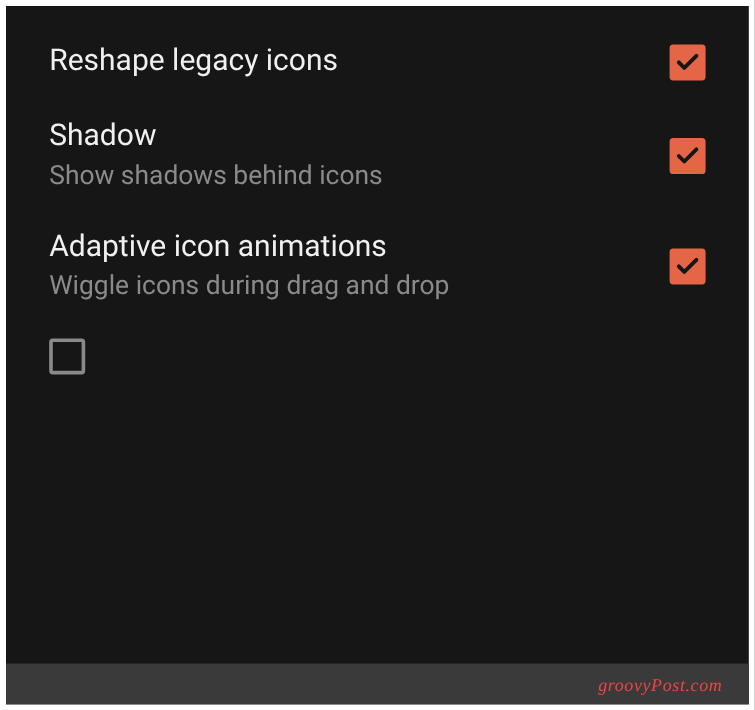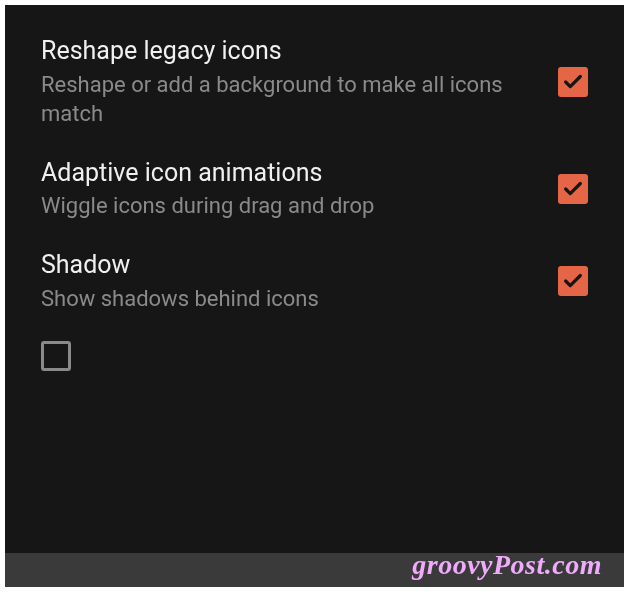--- a/index.html
+++ b/index.html
@@ -73,38 +73,48 @@
       bottom: 0;
       left: 0;
       right: 0;
       height: 34px;
       background: #3a3a3a;
     }
     .watermark {
       position: absolute;
       bottom: 6px;
       right: 22px;
-      color: #f0abfc;
+      color: #ef4444;
       font-family: Georgia, 'Times New Roman', serif;
       font-style: italic;
-      font-size: 28px;
+      font-size: 15px;
       letter-spacing: 0.5px;
-      font-weight: bold;
     }
   </style>
 </head>
 <body>
 
 <div class="container">
   <div class="settings-list">
 
     <div class="setting-item">
       <div class="setting-text">
         <div class="setting-title">Reshape legacy icons</div>
-        <div class="setting-description">Reshape or add a background to make all icons match</div>
+      </div>
+      <div class="checkbox checked">
+        <svg viewBox="0 0 24 24" fill="none" stroke="#161616" stroke-width="3.5" stroke-linecap="round" stroke-linejoin="round">
+          <polyline points="4 12 9 17 20 6"></polyline>
+        </svg>
+      </div>
+    </div>
+
+    <div class="setting-item">
+      <div class="setting-text">
+        <div class="setting-title">Shadow</div>
+        <div class="setting-description">Show shadows behind icons</div>
       </div>
       <div class="checkbox checked">
         <svg viewBox="0 0 24 24" fill="none" stroke="#161616" stroke-width="3.5" stroke-linecap="round" stroke-linejoin="round">
           <polyline points="4 12 9 17 20 6"></polyline>
         </svg>
       </div>
     </div>
 
     <div class="setting-item">
       <div class="setting-text">
@@ -112,32 +122,20 @@
         <div class="setting-description">Wiggle icons during drag and drop</div>
       </div>
       <div class="checkbox checked">
         <svg viewBox="0 0 24 24" fill="none" stroke="#161616" stroke-width="3.5" stroke-linecap="round" stroke-linejoin="round">
           <polyline points="4 12 9 17 20 6"></polyline>
         </svg>
       </div>
     </div>
 
     <div class="setting-item">
-      <div class="setting-text">
-        <div class="setting-title">Shadow</div>
-        <div class="setting-description">Show shadows behind icons</div>
-      </div>
-      <div class="checkbox checked">
-        <svg viewBox="0 0 24 24" fill="none" stroke="#161616" stroke-width="3.5" stroke-linecap="round" stroke-linejoin="round">
-          <polyline points="4 12 9 17 20 6"></polyline>
-        </svg>
-      </div>
-    </div>
-
-    <div class="setting-item">
       <div class="checkbox unchecked"></div>
     </div>
 
   </div>
 
   <div class="bottom-bar"></div>
   <div class="watermark">groovyPost.com</div>
 </div>
 
 </body></html>

